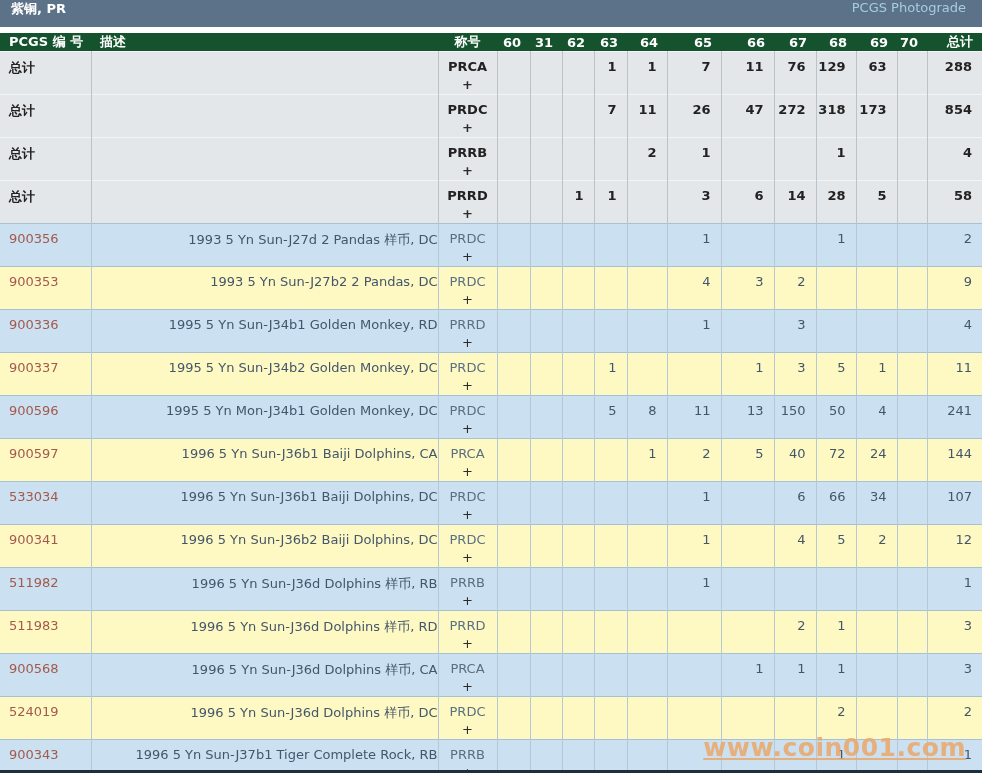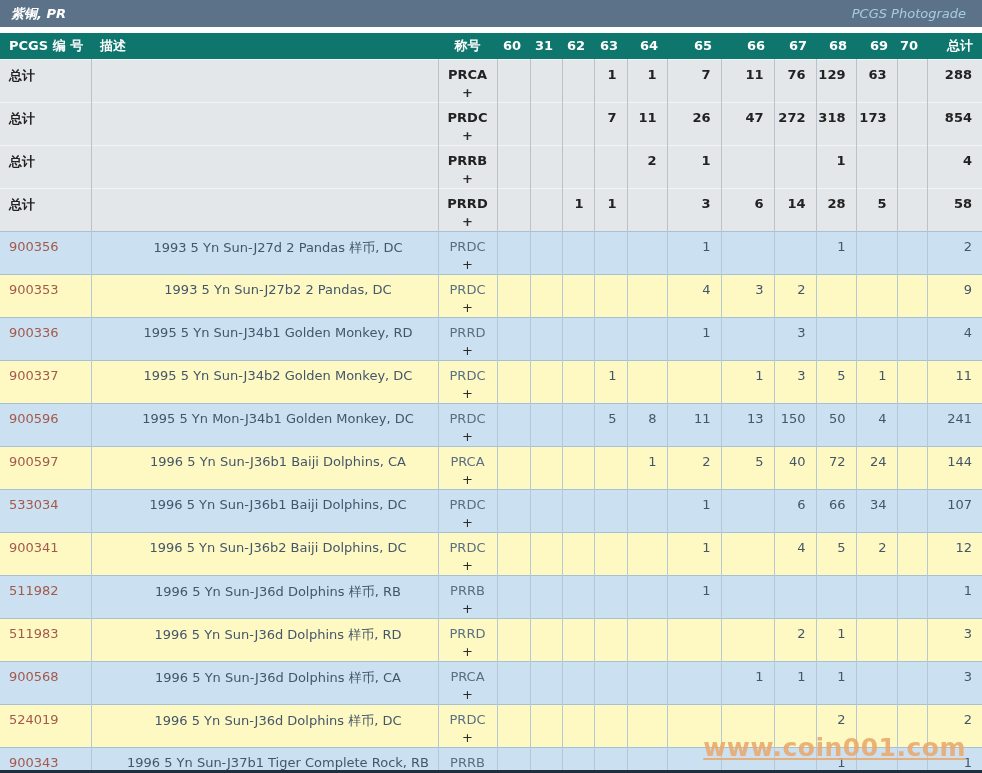--- a/index.html
+++ b/index.html
@@ -10,46 +10,44 @@
     height: 773px;
     overflow: hidden;
     background: #ffffff;
     font-family: "DejaVu Sans", "Liberation Sans", sans-serif;
   }
   .title-bar {
     height: 27px;
     background: #5b7288;
     display: flex;
     justify-content: space-between;
-    align-items: center;
     padding: 0 16px 0 11px;
-    font-style: italic;
   }
   .title-bar .title {
     color: #ffffff;
     font-size: 13px;
     font-weight: bold;
   }
   .title-bar .photograde {
     color: #a9cbe2;
     font-size: 13px;
     cursor: pointer;
   }
   .spacer { height: 6px; background: #ffffff; }
   table {
     border-collapse: collapse;
     table-layout: fixed;
     width: 982px;
     font-size: 13px;
   }
   thead th {
-    background: #0f766e;
+    background: #14532d;
     color: #ffffff;
     font-weight: bold;
-    height: 26px;
+    height: 18px;
     vertical-align: middle;
     white-space: nowrap;
     overflow: hidden;
   }
   .th-left { text-align: left; padding-left: 9px; }
   .th-center { text-align: center; }
   .th-num { text-align: right; padding-right: 9px; }
   tbody td {
     height: 42px;
     vertical-align: top;
@@ -59,21 +57,21 @@
     overflow: hidden;
   }
   tbody td:last-child { border-right: none; }
   tbody tr.row-total { background: #e4e7e9; }
   tbody tr.row-total td { border-top: 1px solid #f2f4f5; border-right-color: #b9c3cb; }
   tbody tr.row-total td { font-weight: bold; color: #222222; }
   tbody tr.row-blue { background: #cbe0f1; }
   tbody tr.row-white { background: #fef9c3; }
   tbody tr.row-blue td, tbody tr.row-white td { border-top: 1px solid #a7c0d4; color: #44566b; }
   .cell-pcgs { padding-left: 9px; text-align: left; }
-  .cell-desc { padding-left: 27px; text-align: center; }
+  .cell-desc { padding-left: 27px; text-align: right; }
   .cell-desig { text-align: center; line-height: 18px; padding-top: 6px; }
   .cell-desig .desig-code { display: block; }
   .cell-desig .desig-plus { display: block; color: #2b2b2b; }
   tr.row-blue .cell-desig .desig-code, tr.row-white .cell-desig .desig-code { color: #5a7082; }
   .cell-num { text-align: right; padding-right: 10px; }
   .pcgs-link { color: #a3594b; cursor: pointer; }
   .total-label { color: #222222; font-weight: bold; }
   .watermark {
     position: absolute;
     right: 16px;

